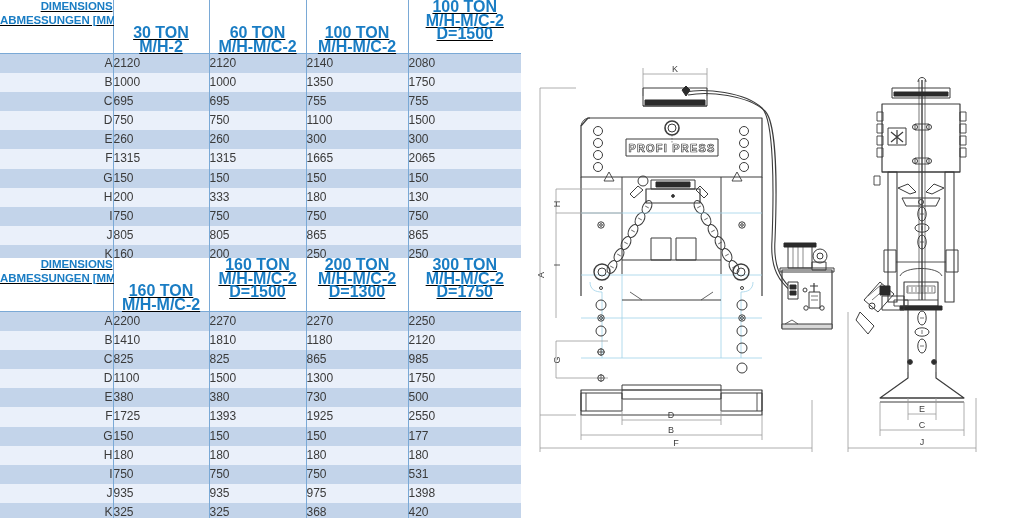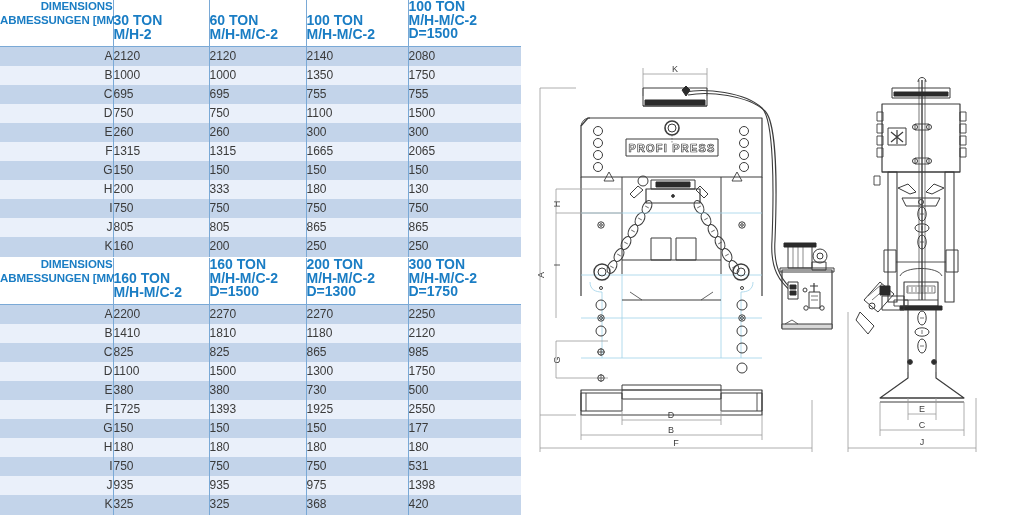--- a/index.html
+++ b/index.html
@@ -42,28 +42,28 @@
     font-size: 11.5px;
     line-height: 13.5px;
     text-align: right;
     padding: 18px 5px 0 2px;
     white-space: nowrap;
     letter-spacing: -0.1px;
   }
   .hdr-val {
     color: #1a7dc4;
     font-weight: bold;
-    font-size: 14px;
+    font-size: 16px;
     line-height: 13.5px;
-    text-align: left;
+    text-align: center;
     padding: 4px 0 0 5px;
     border-left: 1.3px solid #7aa9d6;
     white-space: nowrap;
   }
-  .hdr-val.two-line { padding-top: 14px; }
+  .hdr-val.two-line { padding-top: 26px; }
 
   
   .spec-table tbody tr { height: 19.1px; }
   .spec-table tbody tr.odd  td { background: #c3d4ea; }
   .spec-table tbody tr.even td { background: #eaf0fa; }
 
   .row-label {
     text-align: right;
     padding-right: 6px;
     color: #3a3a3a;
@@ -71,21 +71,21 @@
     line-height: 19.1px;
   }
   .row-val {
     text-align: left;
     padding-left: 5px;
     color: #3a3a3a;
     font-size: 12px;
     line-height: 19.1px;
     border-left: 1.3px solid #7aa9d6;
   }
-  .table-bot-rule { border-bottom: 1.3px solid #7aa9d6; }
+  .table-bot-rule { border-bottom: 1.3px solid #7aa9d6; text-decoration: underline; }
 
   
   #drawings {
     position: absolute;
     left: 530px; top: 0;
     width: 494px; height: 518px;
   }
   #drawings svg { display: block; }
 </style>
 </head>

